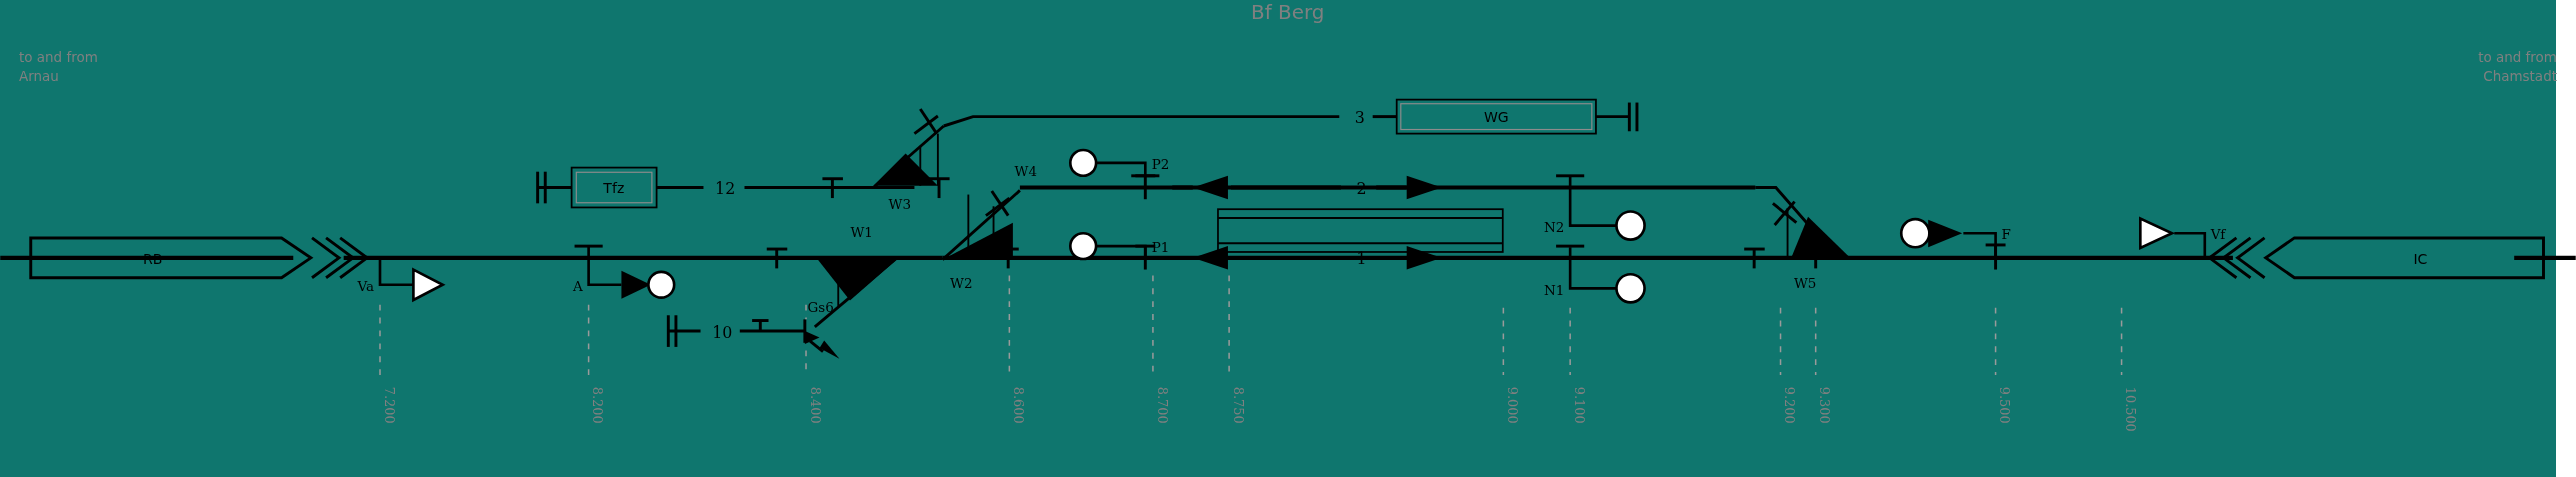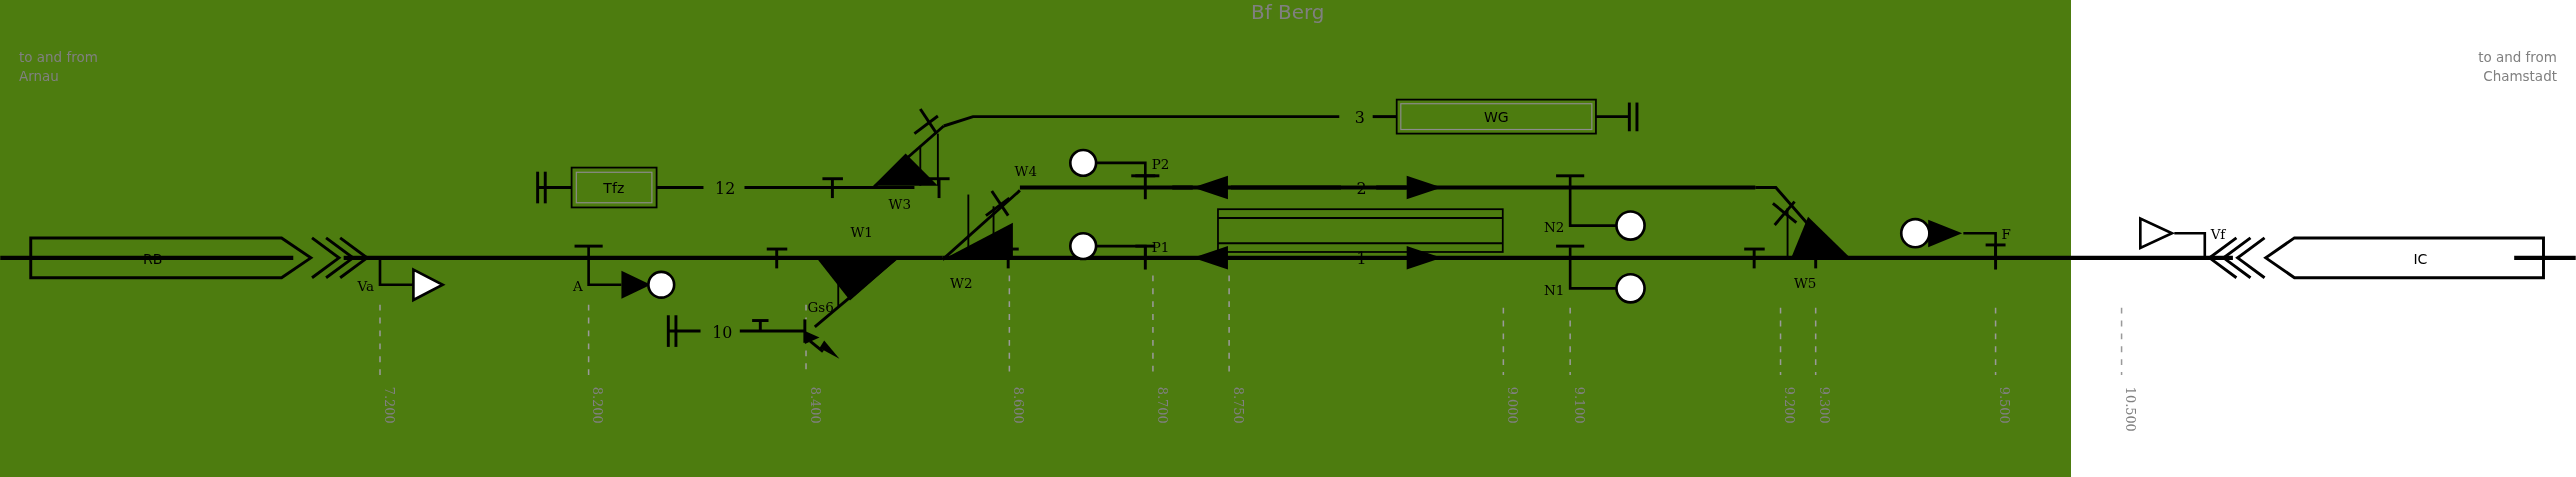--- a/index.html
+++ b/index.html
@@ -1,17 +1,17 @@
 <!DOCTYPE html>
 <html style="font-size:9.4px"><head>
 <meta charset="utf-8">
 <style>
   html,body{margin:0;padding:0;background:#ffffff;}
   body{width:2576px;height:477px;overflow:hidden;font-family:"DejaVu Sans",sans-serif;}
-  #stage{position:relative;width:2071px;height:477px;background:#4d7c0f;}
+  #stage{position:relative;width:2556px;height:477px;background:#0f766e;}
   svg{display:block;}
   .ttl{fill:#808080;font-family:"DejaVu Sans",sans-serif;font-size:34px;}
   .dirlbl{fill:#808080;font-family:"DejaVu Sans",sans-serif;font-size:23px;}
   .lbl{fill:#000000;font-family:"DejaVu Serif",serif;font-size:23px;}
   .lblnum{fill:#000000;font-family:"DejaVu Serif",serif;font-size:27px;}
   .boxlbl{fill:#000000;font-family:"DejaVu Sans",sans-serif;font-size:24px;}
   .km{fill:#808080;font-family:"DejaVu Serif",serif;font-size:22px;}
   .trk{stroke:#000;stroke-width:7;fill:none;}
   .trk2{stroke:#000;stroke-width:5;fill:none;}
   .thin{stroke:#000;stroke-width:3.2;fill:none;}

